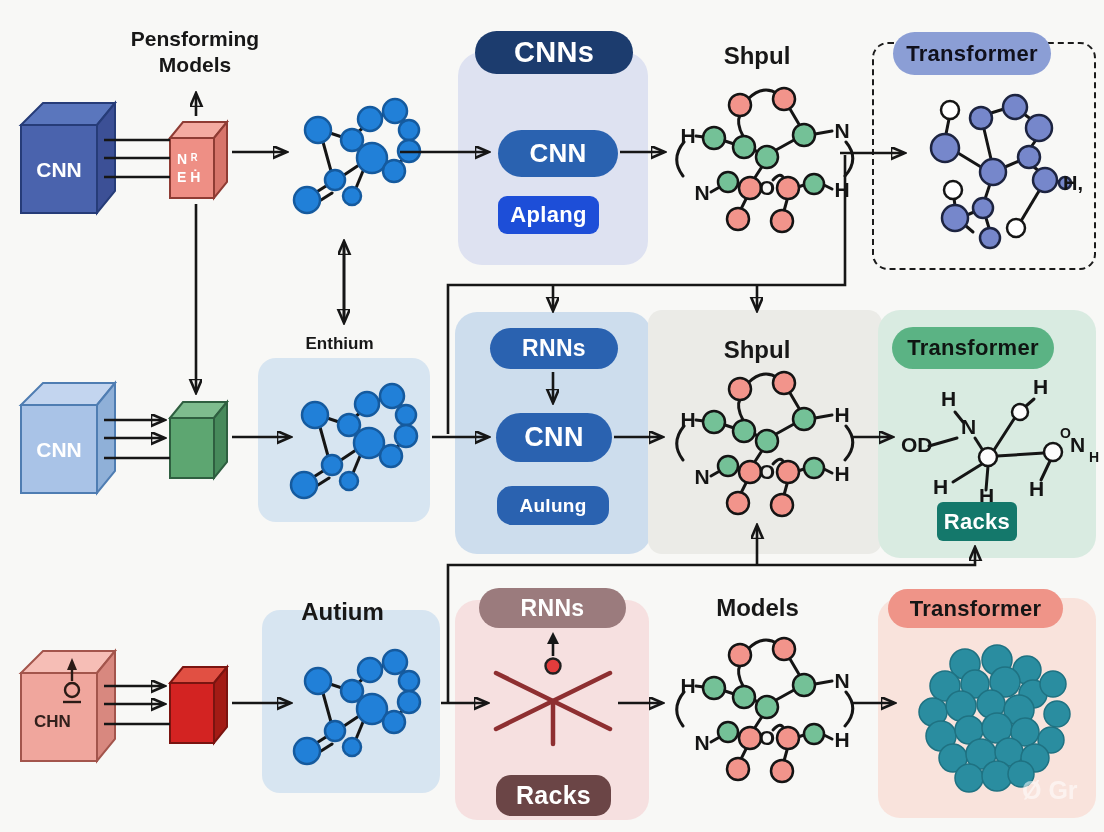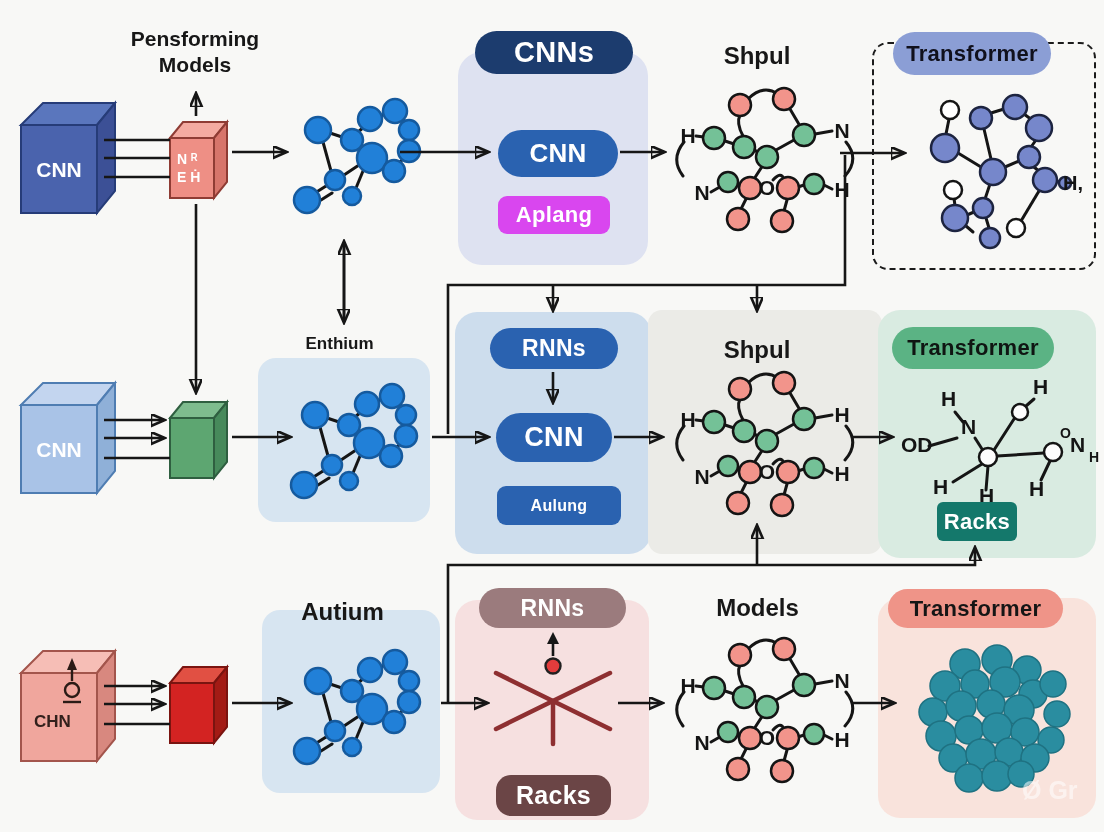--- a/index.html
+++ b/index.html
@@ -461,26 +461,26 @@
     <path d="M104,704 H164" marker-end="url(#ah)"></path>
     <path d="M104,724 H170"></path>
     <path d="M232,703 H290" marker-end="url(#ah)"></path>
     <path d="M441,703 H487" marker-end="url(#ah)"></path>
     <path d="M618,703 H662" marker-end="url(#ah)"></path>
     <path d="M852,703 H894" marker-end="url(#ah)"></path>
   </svg>
 
   <div class="pill" style="left:475px;top:31px;width:158px;height:43px;background:#1c3c6e;border-radius:22px;font-size:29px">CNNs</div>
   <div class="pill" style="left:498px;top:130px;width:120px;height:47px;background:#2a62b0;border-radius:24px;font-size:26px">CNN</div>
-  <div class="pill" style="left:498px;top:196px;width:112px;height:38px;background:#d946ef;border-radius:9px;font-size:22px">Aplang</div>
+  <div class="pill" style="left:498px;top:196px;width:101px;height:38px;background:#1d4ed8;border-radius:9px;font-size:22px">Aplang</div>
   <div class="pill" style="left:893px;top:32px;width:158px;height:43px;background:#8b9ed5;border-radius:22px;font-size:22px;color:#10101c">Transformer</div>
 
   <div class="pill" style="left:490px;top:328px;width:128px;height:41px;background:#2a62b0;border-radius:21px;font-size:23px">RNNs</div>
   <div class="pill" style="left:496px;top:413px;width:116px;height:49px;background:#2a62b0;border-radius:25px;font-size:27px">CNN</div>
-  <div class="pill" style="left:497px;top:486px;width:124px;height:39px;background:#2a62b0;border-radius:9px;font-size:16px">Aulung</div>
+  <div class="pill" style="left:497px;top:486px;width:112px;height:39px;background:#2a62b0;border-radius:15px;font-size:19px">Aulung</div>
   <div class="pill" style="left:892px;top:327px;width:162px;height:42px;background:#5bb384;border-radius:21px;font-size:22px;color:#0f1512">Transformer</div>
   <div class="pill" style="left:937px;top:502px;width:80px;height:39px;background:#14786b;border-radius:6px;font-size:22px">Racks</div>
 
   <div class="pill" style="left:479px;top:588px;width:147px;height:40px;background:#9b7b7d;border-radius:20px;font-size:23px">RNNs</div>
   <div class="pill" style="left:496px;top:775px;width:115px;height:41px;background:#6b4546;border-radius:15px;font-size:25px">Racks</div>
   <div class="pill" style="left:888px;top:589px;width:175px;height:39px;background:#ef9488;border-radius:20px;font-size:22px;color:#151515">Transformer</div>
 
   <div class="title" style="left:100px;top:26px;width:190px;font-size:21px">
     <span style="display:block">Pensforming</span>
     <span style="display:block">Models</span>

